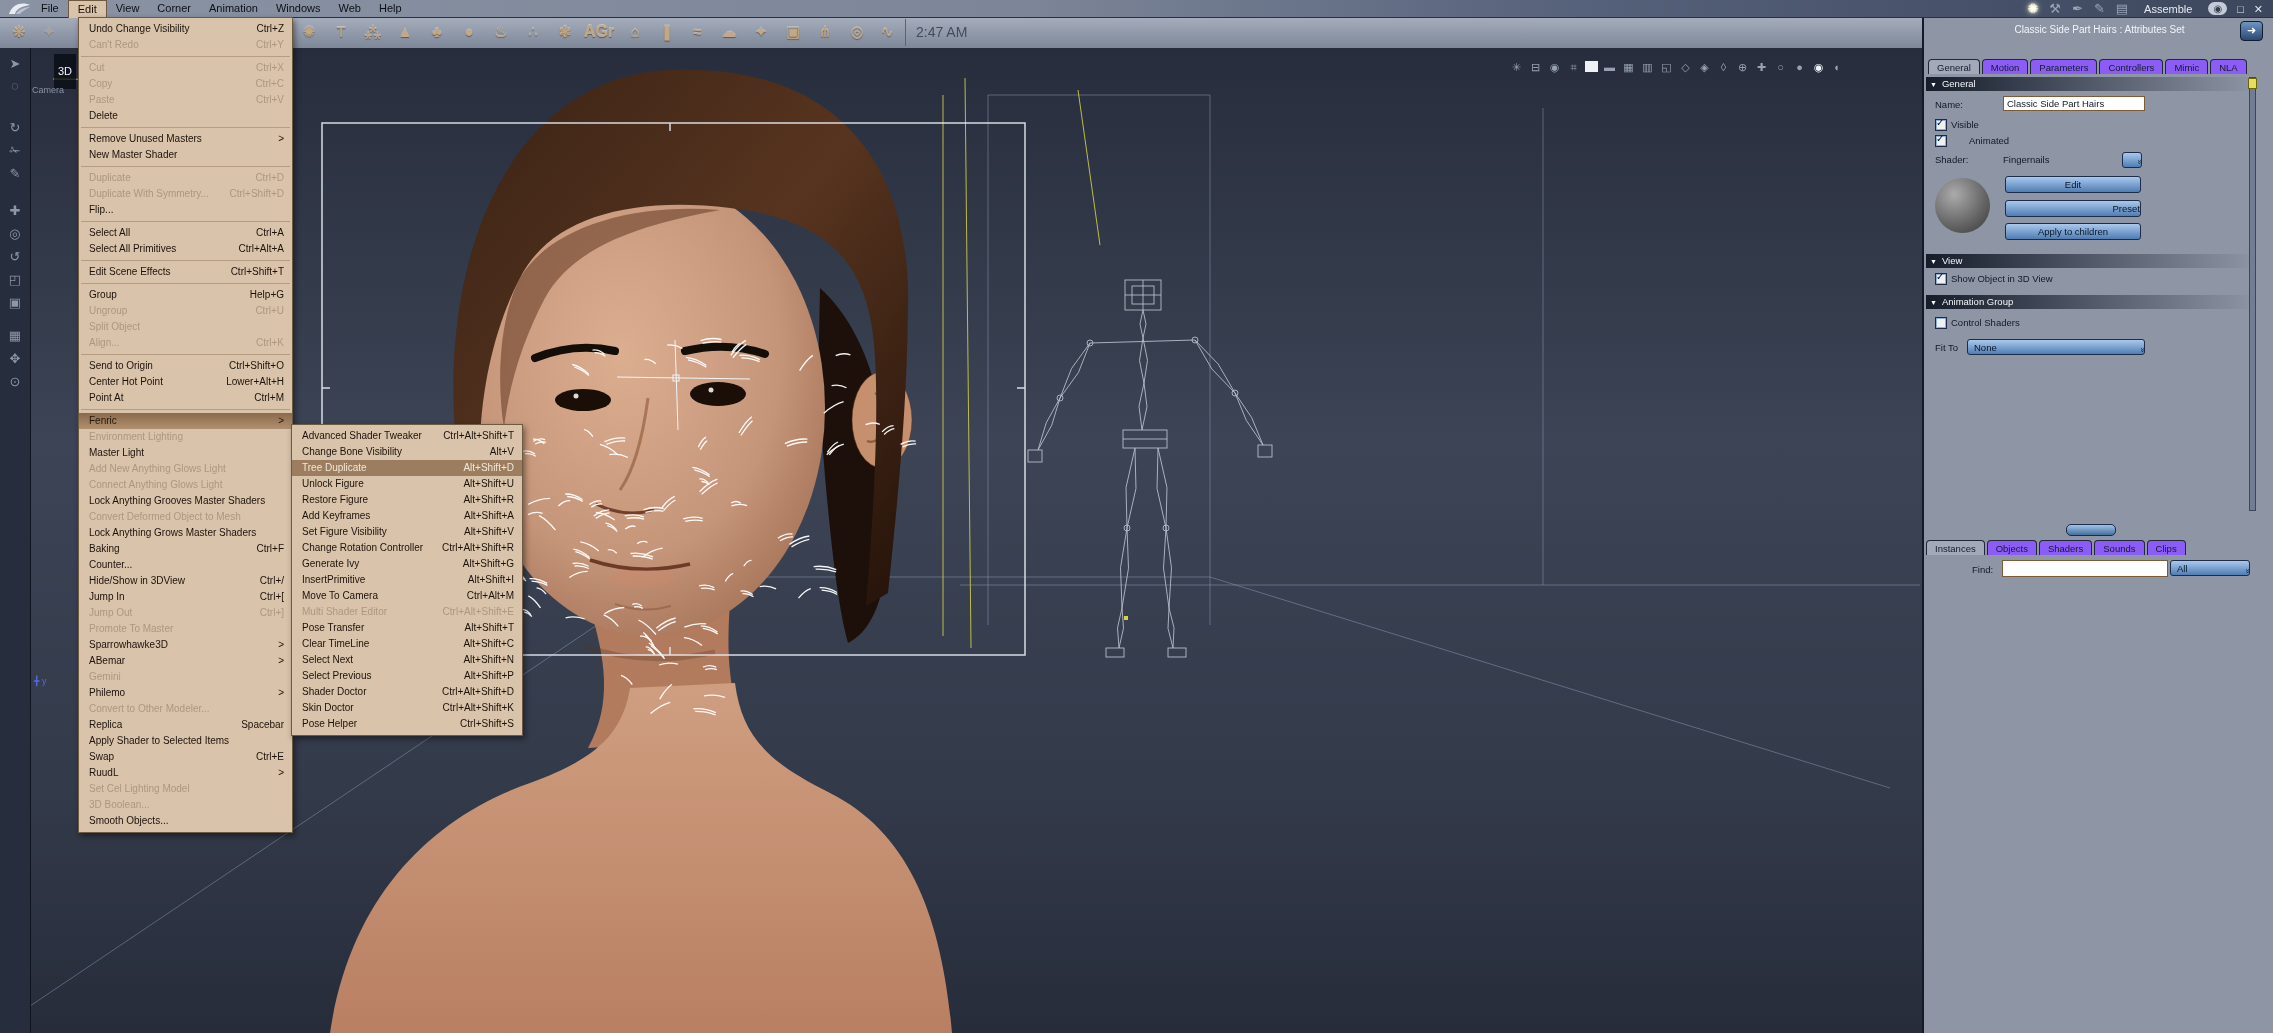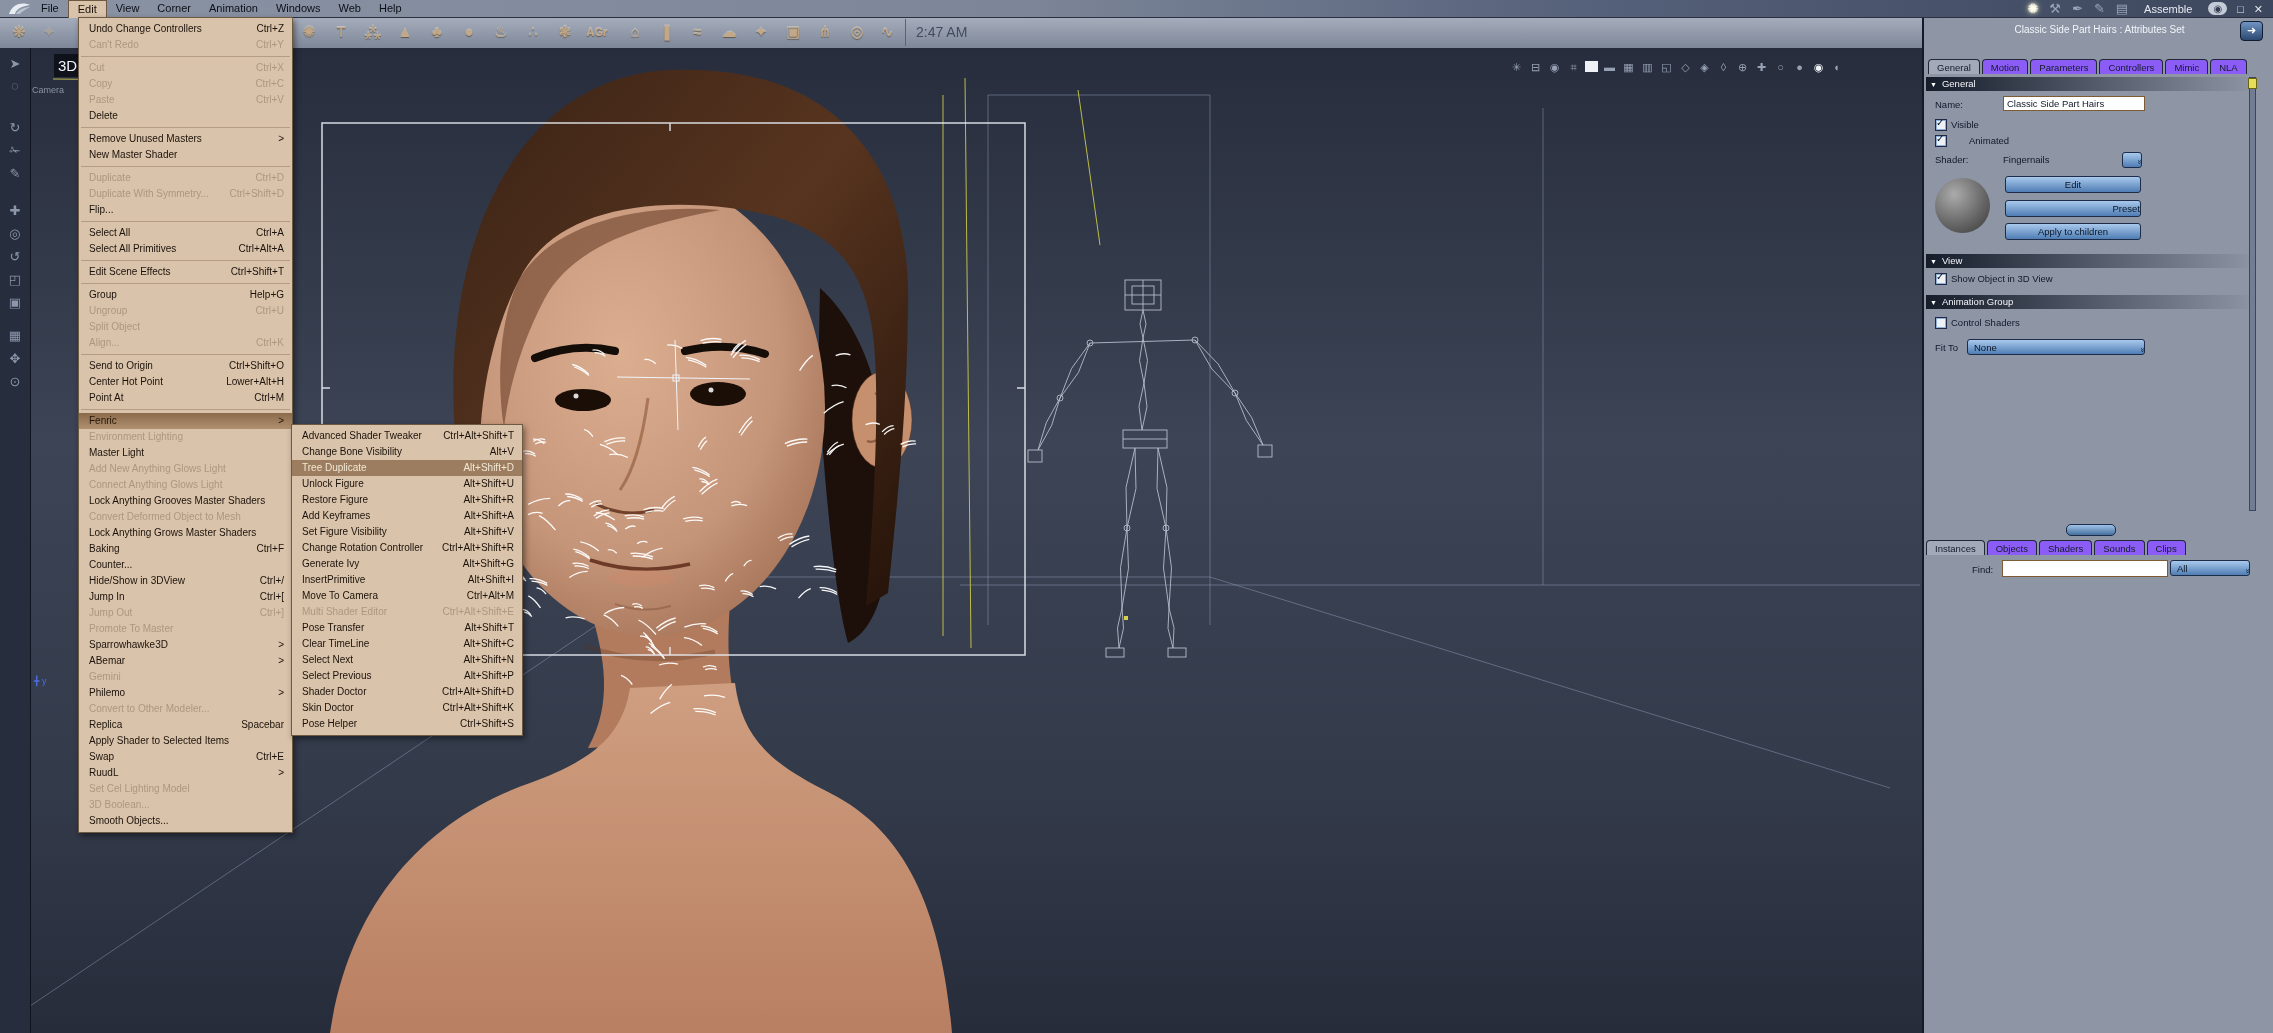--- a/index.html
+++ b/index.html
@@ -27,21 +27,21 @@
   #tb-sep{position:absolute;left:905px;top:2px;width:1px;height:27px;background:#5a6376;}
   #tb-time{position:absolute;left:916px;top:0;height:31px;line-height:31px;font-size:14px;color:#434c5e;}
   
   #lefttools{position:absolute;left:0;top:48px;width:30px;height:985px;background:#262d3c;
     border-right:1px solid #10141e;z-index:5;}
   .lt-ic{position:absolute;left:0;width:30px;text-align:center;font-size:13px;color:#8d97ab;}
   
   #viewport{position:absolute;left:30px;top:48px;width:1892px;height:985px;overflow:hidden;}
   #scene{position:absolute;left:0;top:0;}
   #cam-badge{position:absolute;left:24px;top:6px;background:rgba(5,8,14,.72);color:#f2f5fa;
-    font-size:15px;padding:4px 4px;line-height:15px;z-index:3;}
+    font-size:11px;padding:10px 4px;line-height:15px;z-index:3;}
   #cam-label{position:absolute;left:2px;top:37px;color:#8a93a5;font-size:9px;z-index:3;}
   #vp-icons{position:absolute;left:1479px;top:10px;display:flex;gap:4px;z-index:3;}
   .vp-ic{font-size:11px;color:#97a1b4;line-height:18px;width:15px;text-align:center;}
   .vp-ic.white{color:#f2f5fa;}
   .vp-ic.activepane{background:#eef1f6;color:#eef1f6;width:13px;height:11px;margin-top:3px;line-height:11px;}
   #axis-y{position:absolute;left:4px;top:628px;color:#4f6cdf;font-size:9px;z-index:3;}
   
   .menu{position:absolute;background:#d9c3ab;border:1px solid #6e5a42;
     box-shadow:2px 3px 6px rgba(0,0,0,.45);z-index:50;padding:3px 0;}
   #edit-menu{left:78px;top:17px;width:213px;}
@@ -151,21 +151,21 @@
       <div class="tb-ic disabled" style="left: 36px;">✦</div>
       <div class="tb-ic" style="left: 296px;">✺</div>
       <div class="tb-ic" style="left: 328px;">T</div>
       <div class="tb-ic" style="left: 360px;">⁂</div>
       <div class="tb-ic" style="left: 392px;">▲</div>
       <div class="tb-ic" style="left: 424px;">♣</div>
       <div class="tb-ic" style="left: 456px;">●</div>
       <div class="tb-ic" style="left: 488px;">♨</div>
       <div class="tb-ic" style="left: 520px;">∴</div>
       <div class="tb-ic" style="left: 552px;">❃</div>
-      <div class="tb-ic" style="left: 584px; font-size: 11px; font-weight: bold;">AGr</div>
+      <div class="tb-ic" style="left: 584px; font-size: 16px; font-weight: bold;">AGr</div>
       <div class="tb-ic" style="left: 622px;">⌂</div>
       <div class="tb-ic" style="left: 654px;">❚</div>
       <div class="tb-ic" style="left: 684px;">≈</div>
       <div class="tb-ic" style="left: 716px;">☁</div>
       <div class="tb-ic" style="left: 748px;">✦</div>
       <div class="tb-ic" style="left: 780px;">▣</div>
       <div class="tb-ic" style="left: 812px;">⋔</div>
       <div class="tb-ic" style="left: 844px;">◎</div>
       <div class="tb-ic" style="left: 874px;">∿</div>
     </div>
@@ -461,21 +461,21 @@
         <span class="vp-ic">○</span>
         <span class="vp-ic">●</span>
         <span class="vp-ic white">◉</span>
         <span class="vp-ic">◐</span>
       </div>
     <div id="axis-y">╋ y</div>
   </div>
 
   <div id="edit-menu" class="menu">
       <div class="mrow">
-        <span class="ml">Undo Change Controllers</span>
+        <span class="ml">Undo Change Visibility</span>
         <span class="ms">Ctrl+Z</span>
       </div>
       <div class="mrow disabled">
         <span class="ml">Can't Redo</span>
         <span class="ms">Ctrl+Y</span>
       </div>
       <div class="msep"></div>
       <div class="mrow disabled">
         <span class="ml">Cut</span>
         <span class="ms">Ctrl+X</span>

